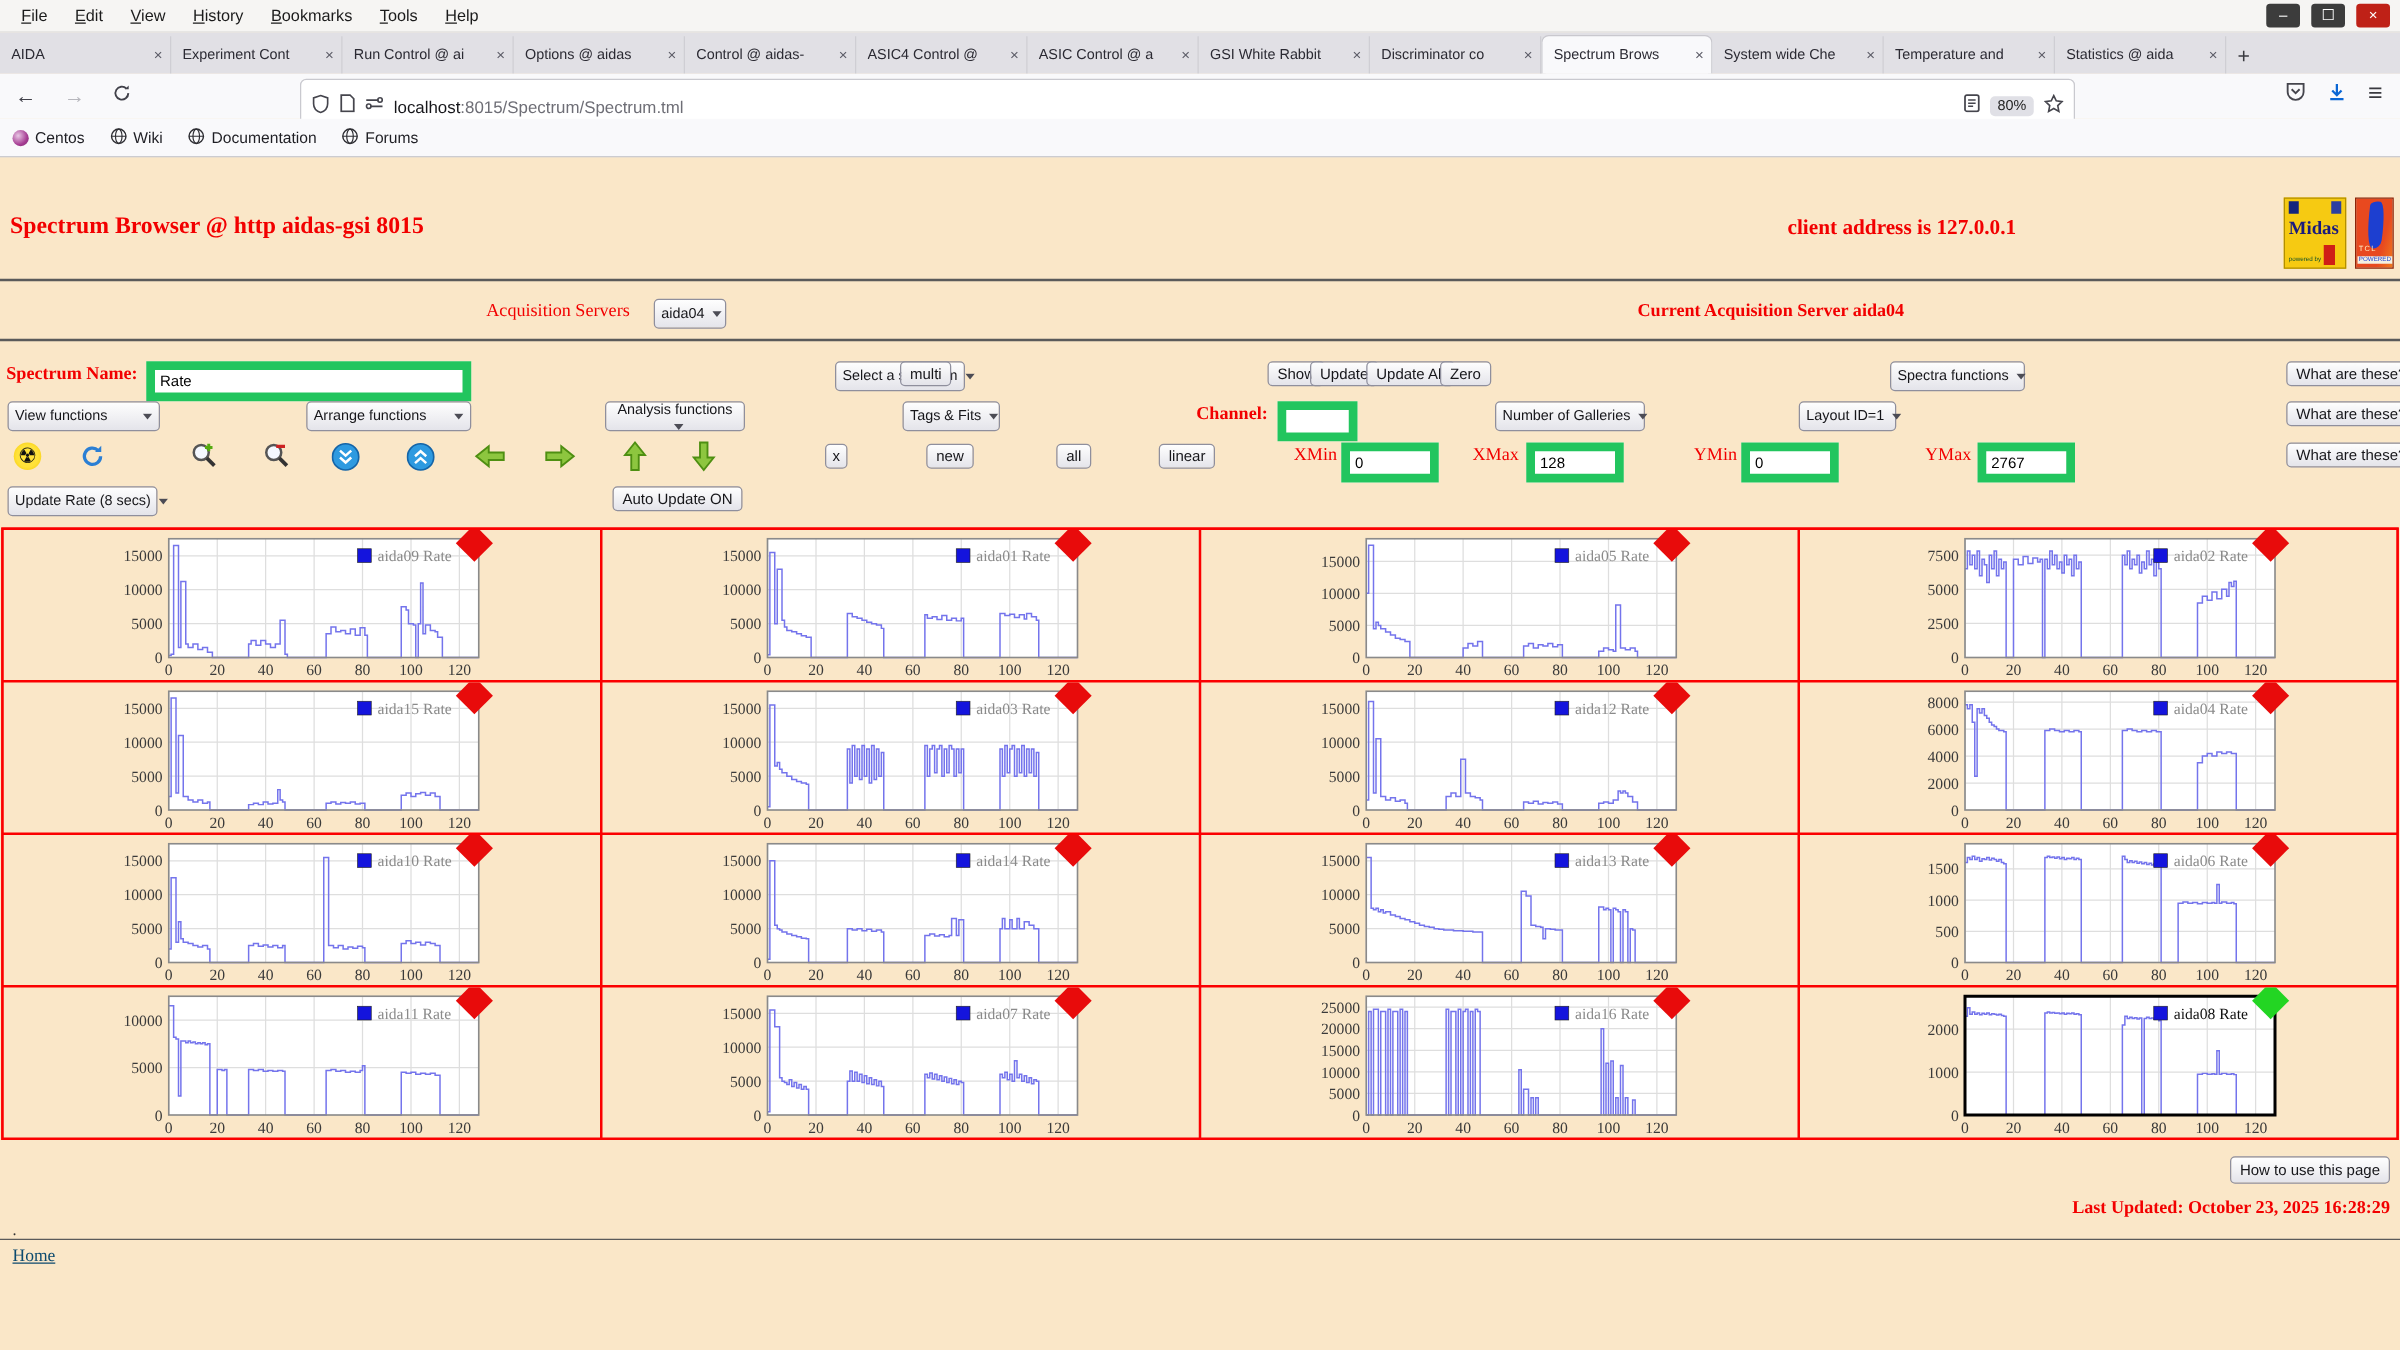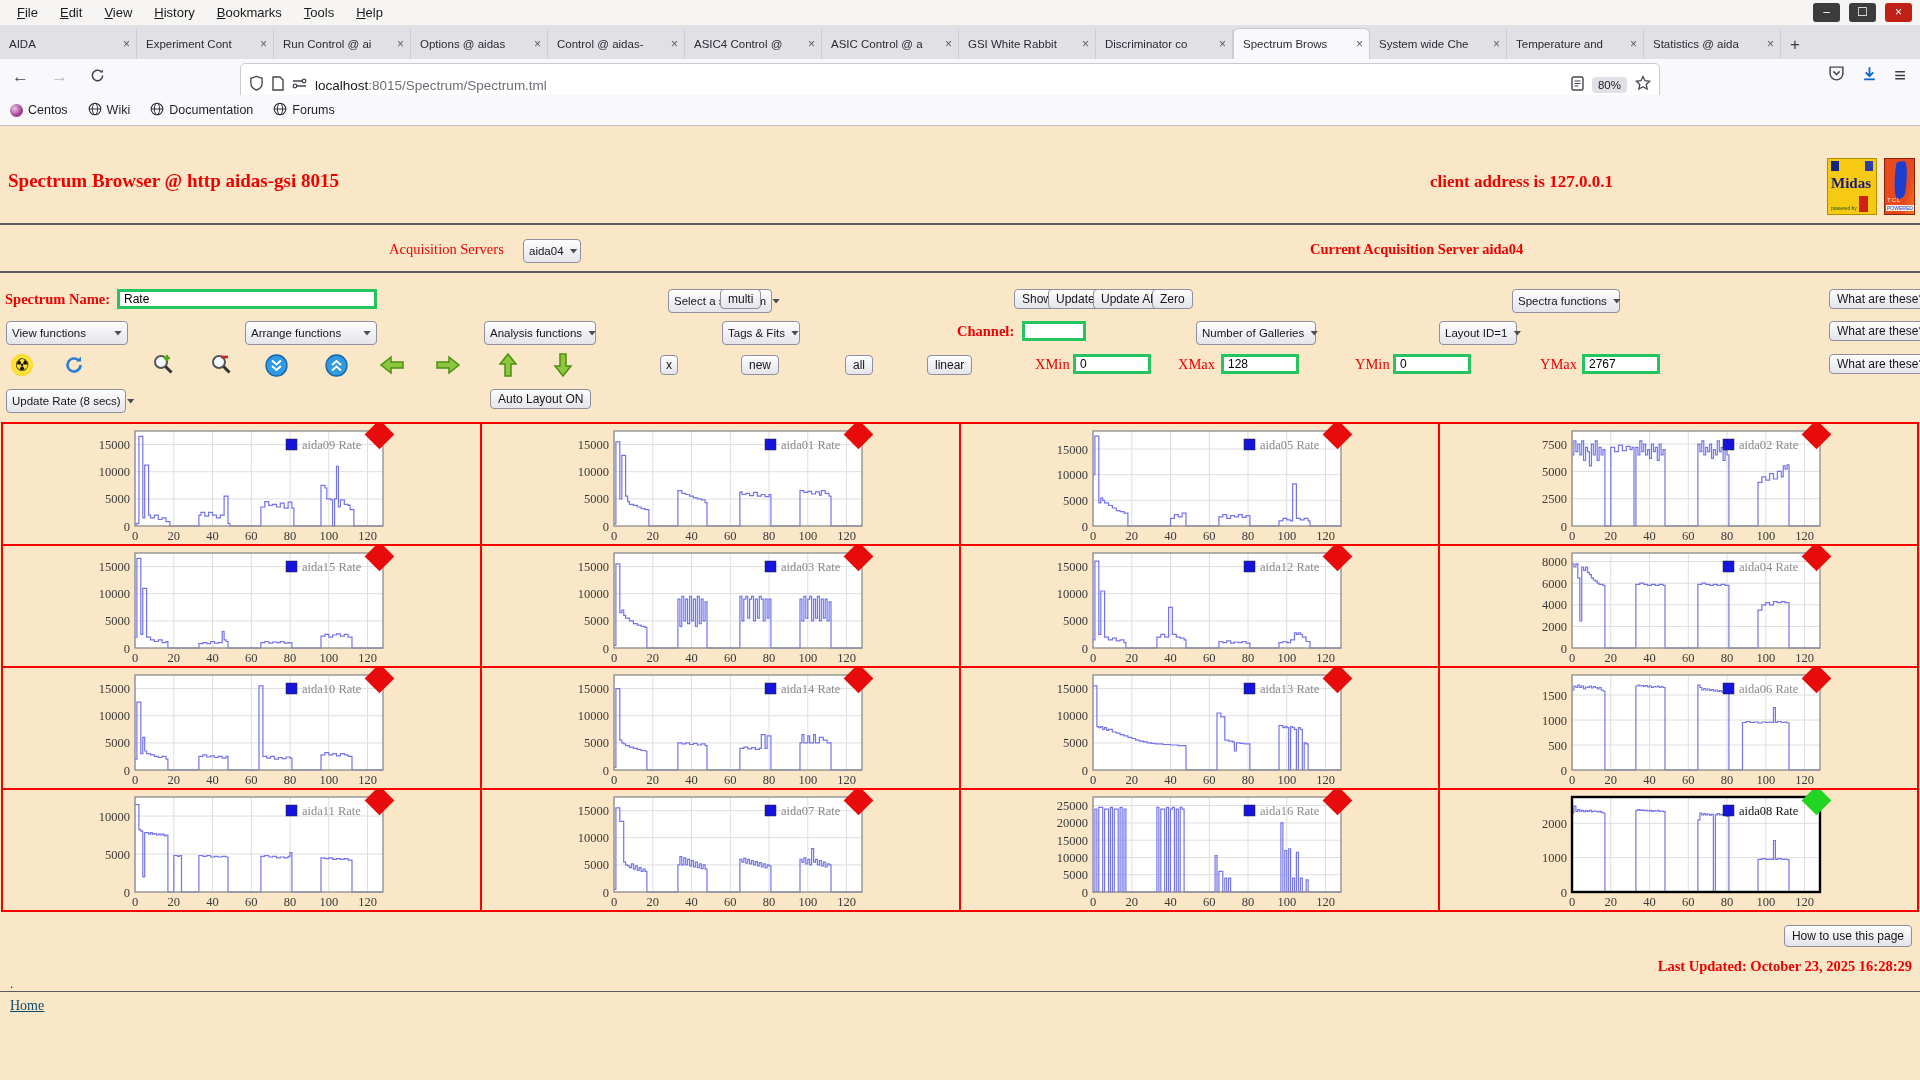--- a/index.html
+++ b/index.html
@@ -33,21 +33,21 @@
   .bm{display:flex;align-items:center;gap:5px;margin-right:20px;font-size:12.5px;color:#1f1f24;}
   .centos-dot{width:13px;height:13px;border-radius:50%;background:radial-gradient(circle at 35% 35%, #e8c7e4, #a63d93 60%, #7c2a6e);}
   
   .content{position:absolute;top:126px;left:0;width:1920px;height:954px;background:#fae7c8;font-family:"Liberation Serif",serif;}
   .pgtitle{position:absolute;left:8px;top:44px;font-size:19px;font-weight:bold;color:#f20000;}
   .clientaddr{position:absolute;left:1430px;top:46px;font-size:17px;font-weight:bold;color:#f20000;}
   .hrule{position:absolute;left:0;width:1920px;height:0;border-top:2px solid #5a5a5a;}
   .btn{position:absolute;display:inline-flex;align-items:center;justify-content:center;background:linear-gradient(#fefefe,#e4e4ea);border:1px solid #8f8f9d;border-radius:4px;font:12px "Liberation Sans",sans-serif;color:#16161a;height:20px;padding:0 7px;box-sizing:border-box;white-space:nowrap;}
   .sel{position:absolute;display:inline-flex;align-items:center;justify-content:space-between;background:linear-gradient(#fefefe,#e4e4ea);border:1px solid #8f8f9d;border-radius:4px;font:11.5px "Liberation Sans",sans-serif;color:#16161a;height:24px;padding:0 5px;box-sizing:border-box;white-space:nowrap;}
   .caret{width:8px;height:5px;background:#4c4c55;clip-path:polygon(0 0,100% 0,50% 100%);margin-left:6px;flex:0 0 auto;}
-  .inp{position:absolute;background:#fff;border:3px solid #22c55e;font:12px "Liberation Sans",sans-serif;height:20px;padding:0 4px;box-sizing:border-box;}
+  .inp{position:absolute;background:#fff;border:7px solid #22c55e;font:12px "Liberation Sans",sans-serif;height:32px;padding:0 4px;box-sizing:border-box;}
   .rlabel{position:absolute;font-size:14.5px;color:#f20000;white-space:nowrap;}
   .icon{position:absolute;width:26px;height:26px;display:flex;align-items:center;justify-content:center;}
   .rad{width:22px;height:22px;border-radius:50%;background:radial-gradient(circle,#ffe23a 0 55%,#f4c400);color:#111;font-size:17px;line-height:22px;text-align:center;font-family:"DejaVu Sans",sans-serif;}
   
   .gallery{position:absolute;left:1px;top:296px;width:1918px;height:490px;box-sizing:border-box;background:#fb0000;border:2px solid #fb0000;display:grid;grid-template-columns:repeat(4,1fr);grid-template-rows:repeat(4,1fr);gap:2px;}
   .cell{position:relative;background:#fae7c8;overflow:hidden;}
   .chartwrap{position:absolute;left:72px;top:3px;}
   .diamond{position:absolute;left:366px;top:0px;width:21px;height:21px;transform:rotate(45deg);}
   .bottombtns{position:absolute;left:6px;top:799px;display:flex;gap:4px;}
   .bbtn{display:inline-flex;align-items:center;background:linear-gradient(#fefefe,#e4e4ea);border:1px solid #8f8f9d;border-radius:4px;font:12px "Liberation Sans",sans-serif;color:#16161a;height:20px;padding:0 7px;white-space:nowrap;}
@@ -282,21 +282,21 @@
     <span class="btn" style="left:1829px;top:163px;">What are these?</span>
 
     <span class="sel" style="left:6px;top:195px;width:122px;">
         <span>View functions</span>
         <span class="caret"></span>
       </span>
     <span class="sel" style="left:245px;top:195px;width:132px;">
         <span>Arrange functions</span>
         <span class="caret"></span>
       </span>
-    <span class="sel" style="left:484px;top:195px;width:112px;">
+    <span class="sel" style="left:484px;top:195px;width:112px;flex-direction:column;">
         <span>Analysis functions</span>
         <span class="caret"></span>
       </span>
     <span class="sel" style="left:722px;top:195px;width:78px;">
         <span>Tags &amp; Fits</span>
         <span class="caret"></span>
       </span>
     <span class="rlabel" style="left:957px;top:197px;font-weight:bold;">Channel:</span>
     <input class="inp" style="left: 1022px; top: 195px; width: 64px;" value="">
     <span class="sel" style="left:1196px;top:195px;width:120px;">
@@ -375,21 +375,21 @@
     <span class="rlabel" style="left:1355px;top:230px;">YMin</span>
     <input class="inp" style="left: 1393px; top: 228px; width: 78px;" value="0">
     <span class="rlabel" style="left:1540px;top:230px;">YMax</span>
     <input class="inp" style="left: 1582px; top: 228px; width: 78px;" value="2767">
     <span class="btn" style="left:1829px;top:228px;">What are these?</span>
 
     <span class="sel" style="left:6px;top:263px;width:120px;">
         <span>Update Rate (8 secs)</span>
         <span class="caret"></span>
       </span>
-    <span class="btn" style="left:490px;top:263px;">Auto Layout ON</span>
+    <span class="btn" style="left:490px;top:263px;">Auto Update ON</span>
 
     <div class="gallery">
         <div class="cell">
           <div class="chartwrap"><svg width="320" height="116">
               <rect x="60" y="4" width="248" height="95" fill="#ffffff"></rect>
               <line x1="60.0" y1="4" x2="60.0" y2="99" stroke="#dedede" stroke-width="1"></line>
               <line x1="98.8" y1="4" x2="98.8" y2="99" stroke="#dedede" stroke-width="1"></line>
               <line x1="137.5" y1="4" x2="137.5" y2="99" stroke="#dedede" stroke-width="1"></line>
               <line x1="176.3" y1="4" x2="176.3" y2="99" stroke="#dedede" stroke-width="1"></line>
               <line x1="215.0" y1="4" x2="215.0" y2="99" stroke="#dedede" stroke-width="1"></line>

